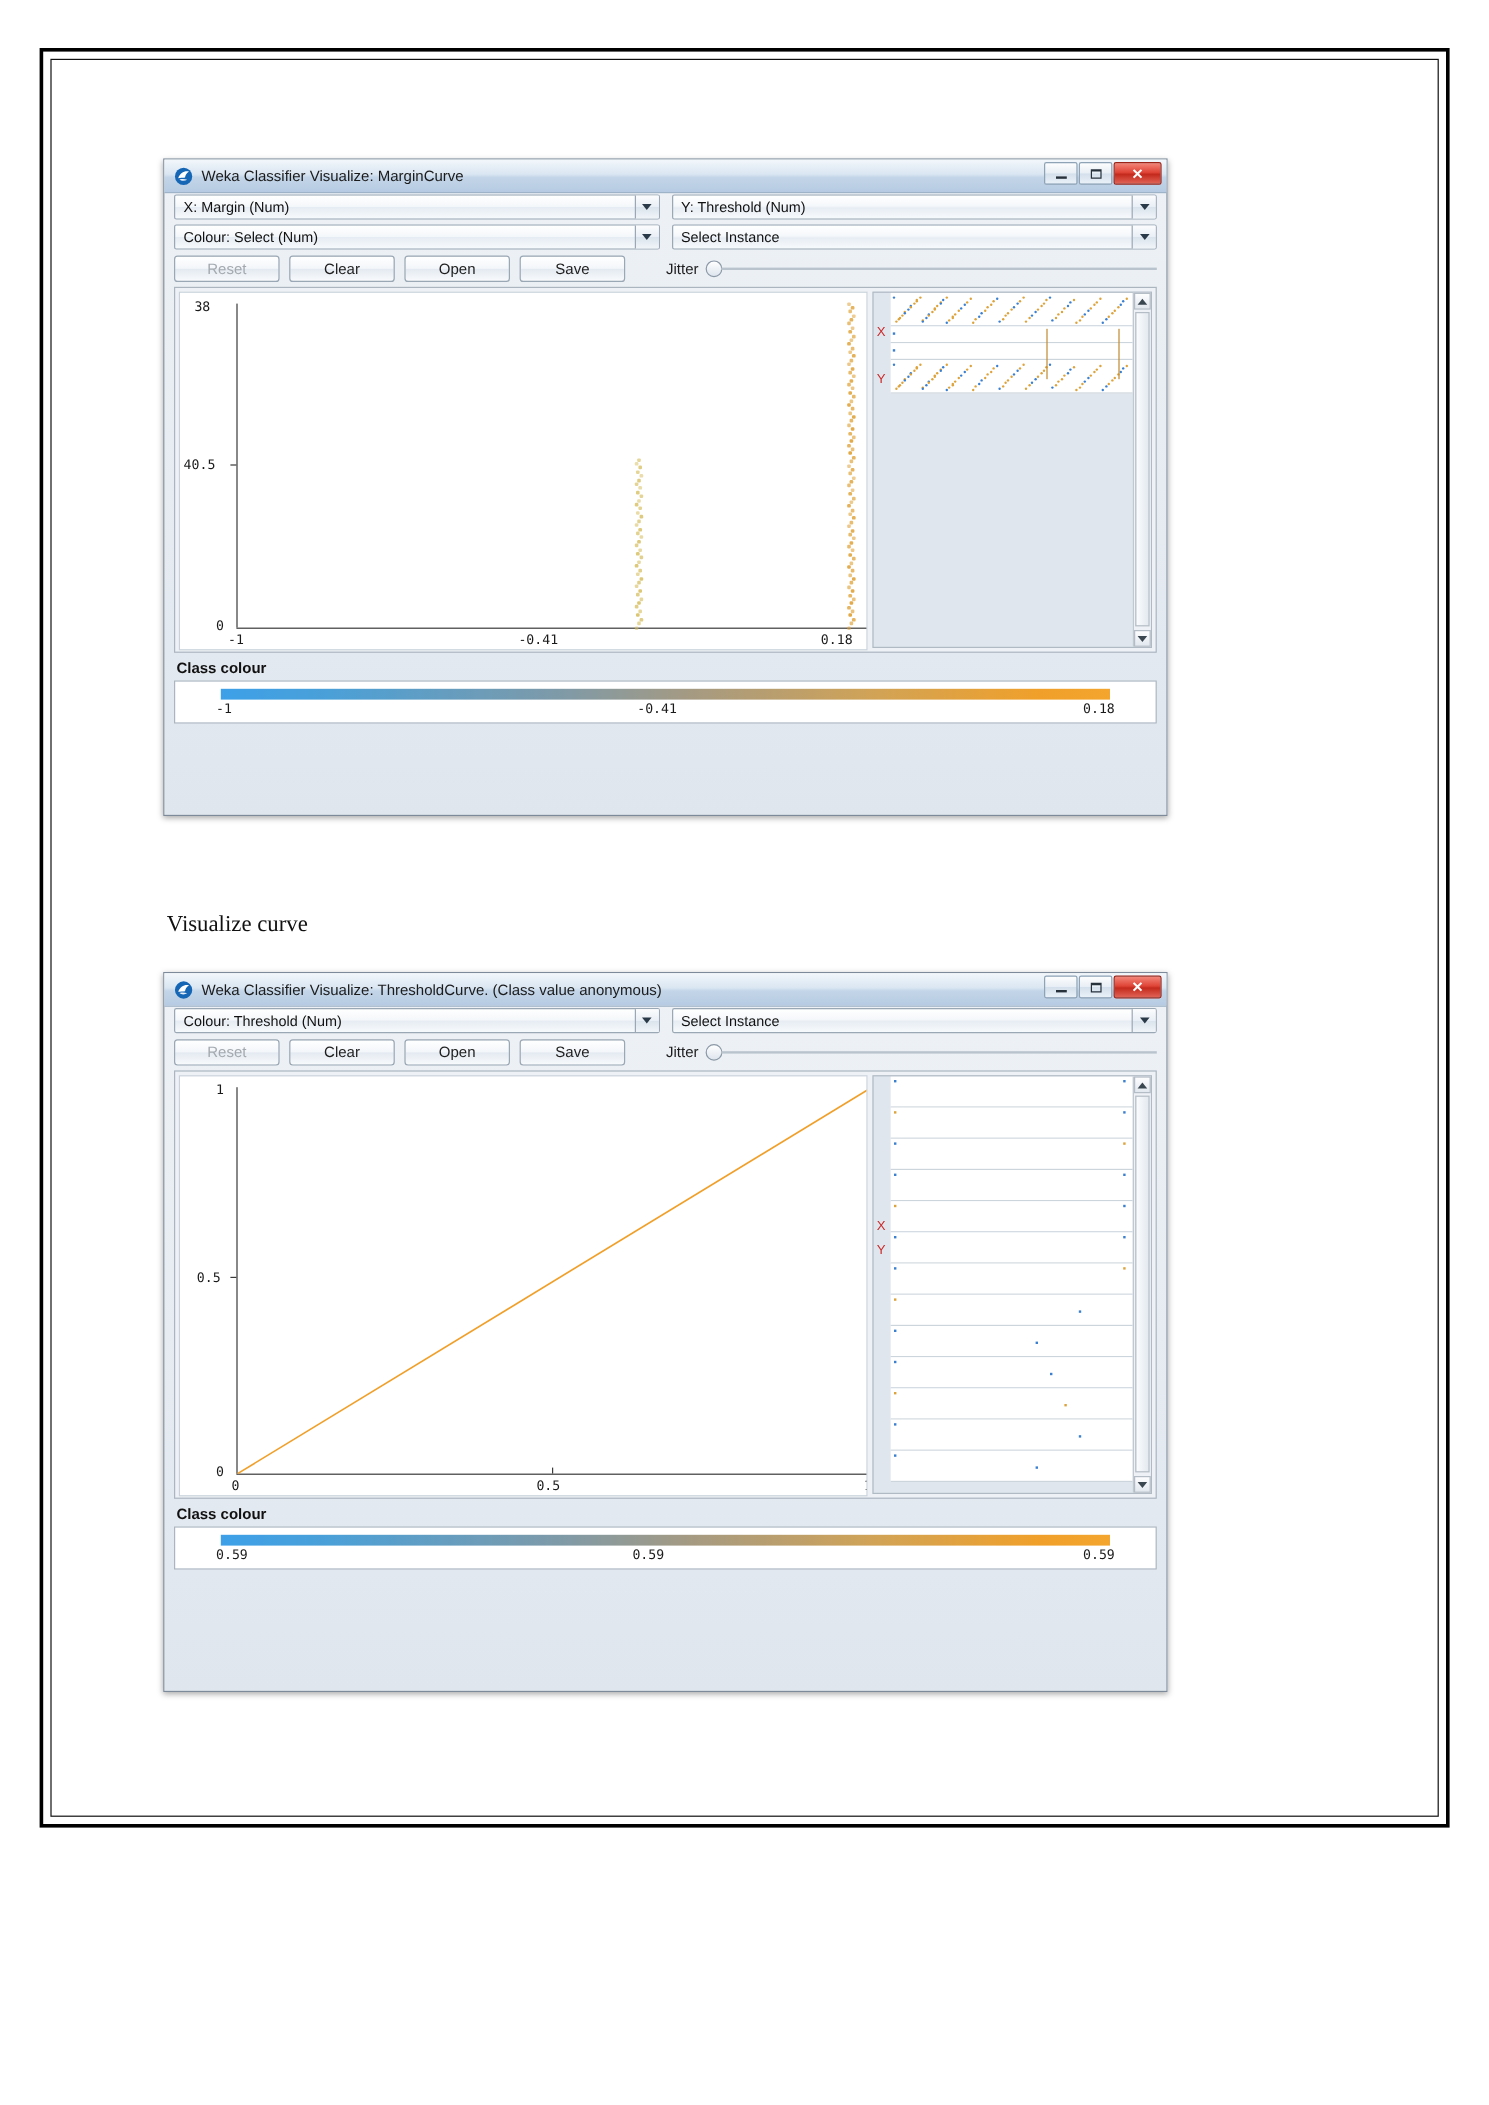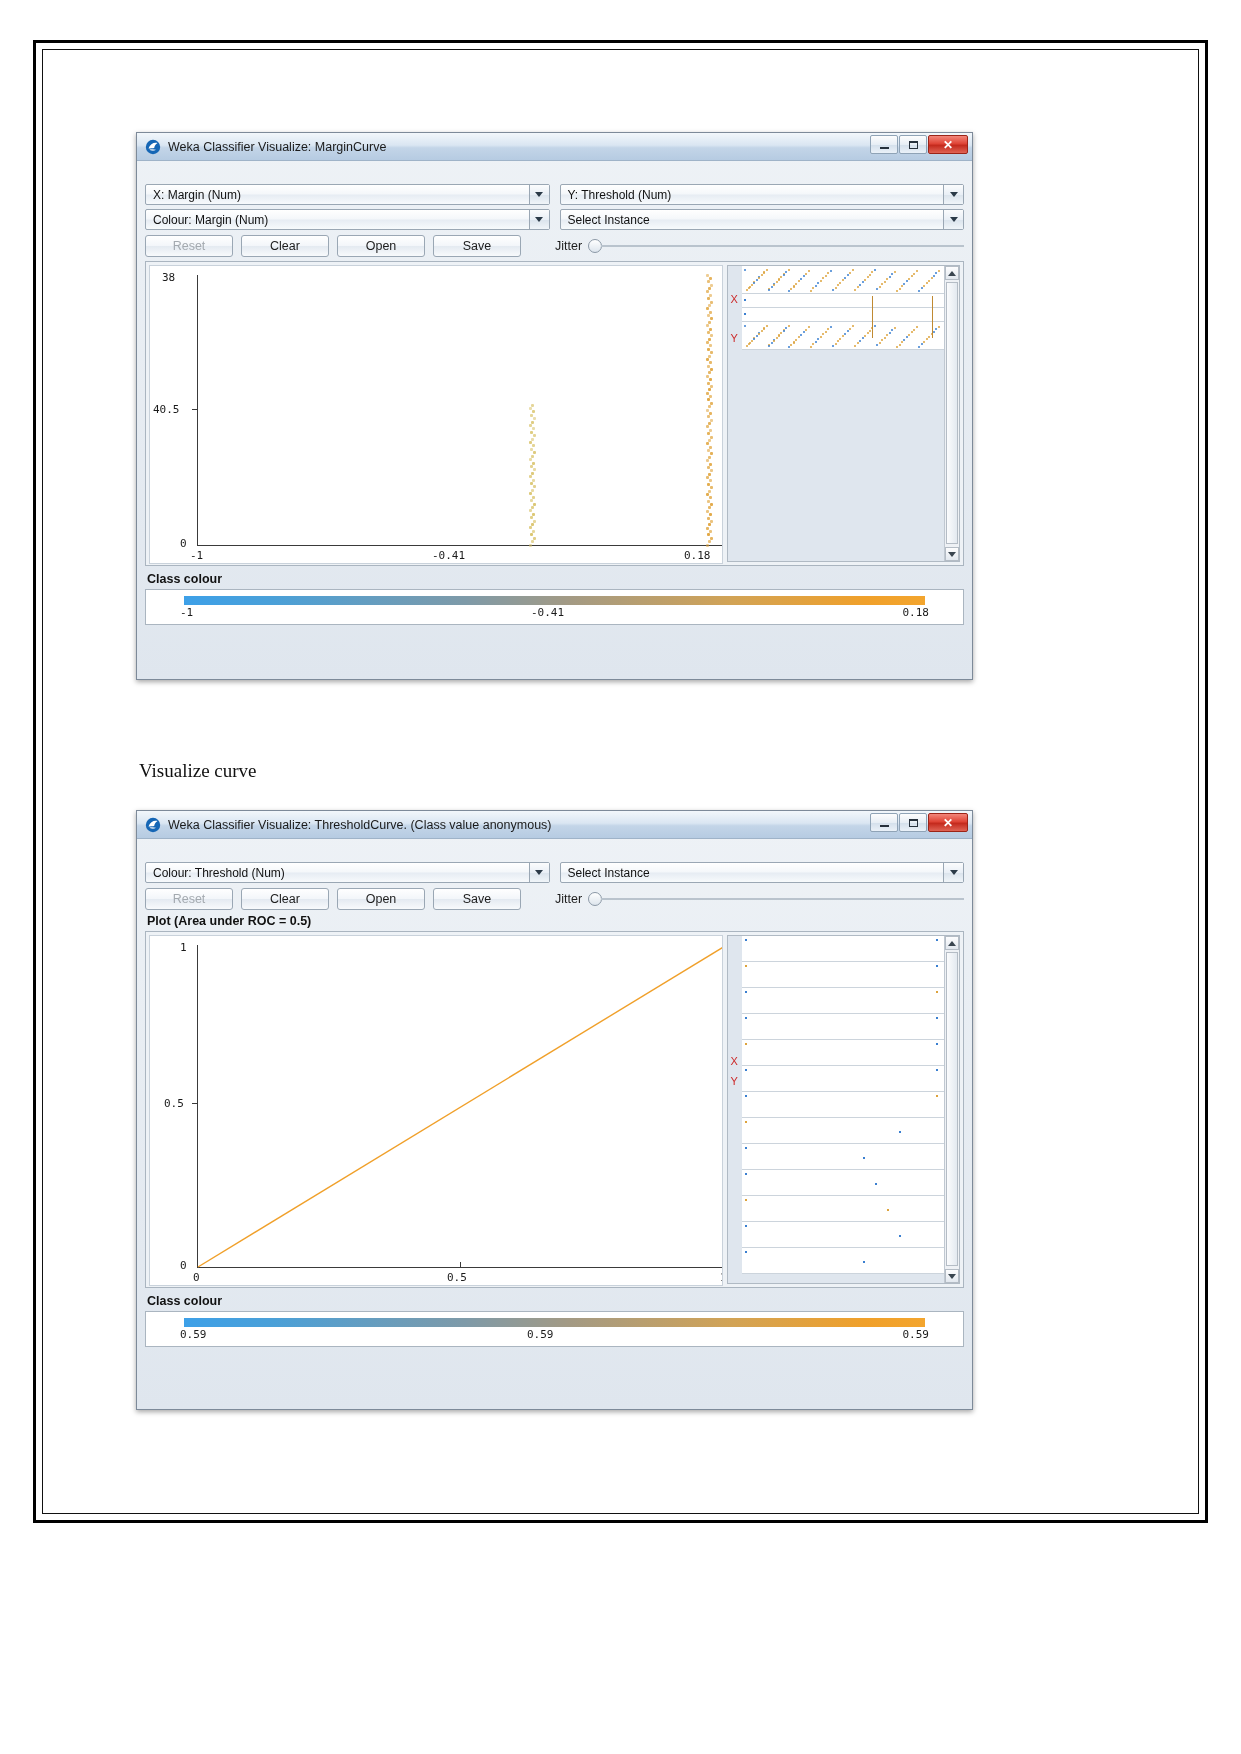--- a/index.html
+++ b/index.html
@@ -51,21 +51,21 @@
   }
   .tb-btn.close{
     width:40px;
     background:linear-gradient(to bottom,#f3867a 0%,#df4436 45%,#c42a1d 55%,#e06355 100%);
     border:1px solid #9b2418;color:#fff;
   }
   .tb-btn .glyph-min{display:block;width:9px;height:2px;background:#26313c;margin-top:6px;}
   .tb-btn .glyph-max{display:block;width:9px;height:8px;border:1px solid #26313c;border-top-width:2px;box-sizing:border-box;}
   .tb-btn.close .glyph-close{font-size:12px;line-height:1;font-weight:bold;}
 
-  .win-body{padding:23px 8px 8px 8px;}
+  .win-body{padding:1px 8px 8px 8px;}
 
   
   .row{display:flex;gap:10px;margin-bottom:4px;}
   .combo{
     flex:1;height:21px;border:1px solid #9aa7b4;border-radius:2px;
     background:linear-gradient(to bottom,#ffffff 0%,#f4f7fa 48%,#e6ecf3 52%,#f7fafc 100%);
     display:flex;align-items:center;position:relative;box-sizing:border-box;
   }
   .combo-label{
     font-size:12px;color:#111;padding-left:7px;white-space:nowrap;overflow:hidden;
@@ -206,21 +206,21 @@
       <div class="combo">
         <span class="combo-label">Y: Threshold (Num)</span>
         <span class="combo-arrow">
             <i></i>
           </span>
       </div>
     </div>
 
     <div class="row">
       <div class="combo">
-        <span class="combo-label">Colour: Margin (Num)</span>
+        <span class="combo-label">Colour: Select (Num)</span>
         <span class="combo-arrow">
             <i></i>
           </span>
       </div>
       <div class="combo">
         <span class="combo-label">Select Instance</span>
         <span class="combo-arrow">
             <i></i>
           </span>
       </div>
@@ -653,21 +653,20 @@
       <span class="btn">Clear</span>
       <span class="btn">Open</span>
       <span class="btn">Save</span>
       <span class="jitter-wrap">
         <span class="jitter-label">Jitter</span>
         <span class="jitter-knob"></span>
         <span class="jitter-track"></span>
       </span>
     </div>
 
-    <div class="plot-header">Plot (Area under ROC = 0.5)</div>
 
     <div class="plot-outer" style="height:357px;">
       <div class="plot-canvas" style="width:578px;height:349px;">
         <div class="axis-v" style="left:47px;top:9px;height:322px;"></div>
         <div class="axis-h" style="left:47px;top:331px;width:528px;"></div>
 
         <div class="axlabel" style="left:30px;top:5px;">1</div>
         <div class="axlabel" style="left:14px;top:161px;">0.5</div>
         <div class="tick" style="left:42px;top:167px;width:5px;height:1px;"></div>
         <div class="axlabel" style="left:30px;top:323px;">0</div>

